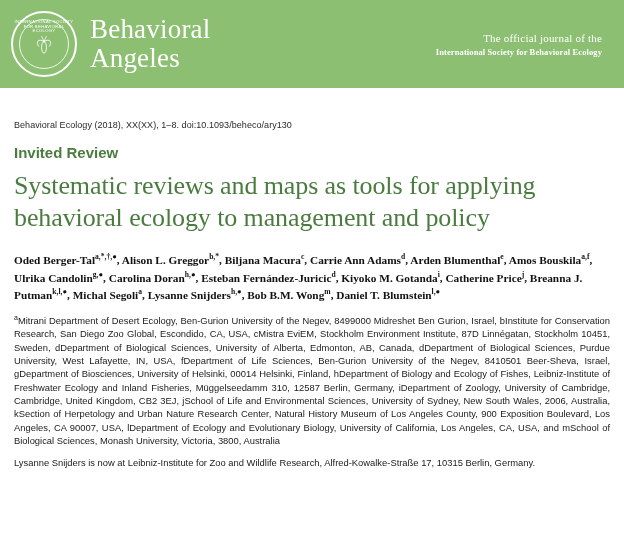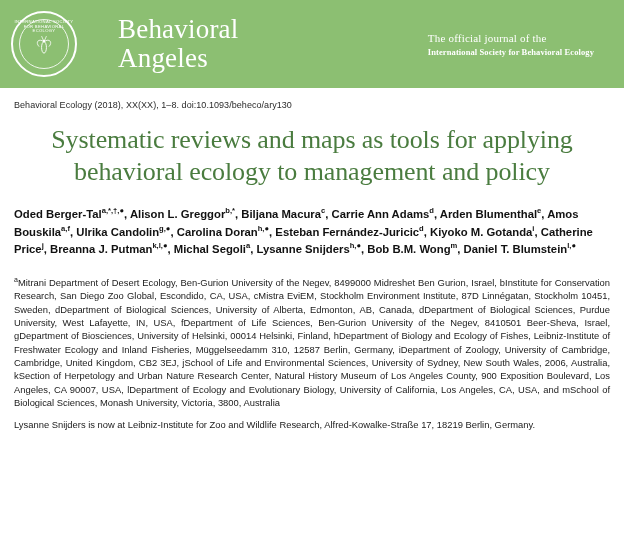--- a/index.html
+++ b/index.html
@@ -14,21 +14,20 @@
     overflow: hidden;
   }
 
   
   .masthead {
     position: relative;
     height: 88px;
     background: #8cbf72;
     display: flex;
     align-items: center;
-    gap: 28px;
   }
   .logo-wrap {
     width: 76px;
     display: flex;
     align-items: center;
     justify-content: center;
     padding-left: 6px;
   }
   .logo {
     width: 62px;
@@ -69,22 +68,22 @@
     color: #ffffff;
     font-family: "Liberation Serif", serif;
     font-size: 27px;
     line-height: 1.08;
     padding-left: 8px;
     flex: 0 0 auto;
     letter-spacing: 0.2px;
   }
   .society-block {
     margin-left: auto;
-    text-align: left;
-    padding-right: 30px;
+    text-align: right;
+    padding-right: 22px;
     color: #ffffff;
   }
   .society-kicker {
     font-family: "Liberation Serif", serif;
     font-size: 11px;
     letter-spacing: 0.2px;
     margin-bottom: 1px;
   }
   .society-acronym {
     font-family: "Liberation Serif", serif;
@@ -103,44 +102,45 @@
 
   
   .content {
     padding: 12px 14px 0 14px;
   }
   .citation-line {
     font-size: 9px;
     color: #2b2b2b;
     margin-bottom: 14px;
     letter-spacing: 0.05px;
+    margin-top: 20px;
   }
   .article-type {
     color: #4a7c3f;
     font-size: 15px;
     font-weight: bold;
     margin-bottom: 9px;
   }
   .article-title {
     color: #4a7c3f;
     font-family: "Liberation Serif", serif;
     font-size: 26px;
     line-height: 1.22;
     font-weight: normal;
     margin: 0 0 18px 0;
     letter-spacing: -0.1px;
-    text-align: center;
   }
 
   .authors {
     font-size: 11.3px;
     font-weight: bold;
     color: #111111;
     line-height: 1.45;
-    margin-bottom: 18px;
+    margin-bottom: 10px;
+    font-family: Liberation Serif, serif;
   }
   .authors sup {
     font-weight: bold;
     font-size: 7.6px;
     vertical-align: super;
   }
 
   .affiliations {
     font-size: 9.4px;
     color: #1a1a1a;
@@ -182,23 +182,24 @@
   </div>
   <div class="society-block">
     <div class="society-kicker">The official journal of the</div>
     <div class="society-full">International Society for Behavioral Ecology</div>
   </div>
 </div>
 
 <div class="content">
   <div class="citation-line">Behavioral Ecology (2018), XX(XX), 1–8. doi:10.1093/beheco/ary130</div>
 
+  <div class="article-type">Invited Review</div>
 
   <h1 class="article-title">Systematic reviews and maps as tools for applying behavioral ecology to management and policy</h1>
 
   <div class="authors"><span>Oded Berger-Tal</span><sup>a,*,†,●</sup>, <span>Alison L. Greggor</span><sup>b,*</sup>, <span>Biljana Macura</span><sup>c</sup>, <span>Carrie Ann Adams</span><sup>d</sup>, <span>Arden Blumenthal</span><sup>e</sup>, <span>Amos Bouskila</span><sup>a,f</sup>, <span>Ulrika Candolin</span><sup>g,●</sup>, <span>Carolina Doran</span><sup>h,●</sup>, <span>Esteban Fernández-Juricic</span><sup>d</sup>, <span>Kiyoko M. Gotanda</span><sup>i</sup>, <span>Catherine Price</span><sup>j</sup>, <span>Breanna J. Putman</span><sup>k,l,●</sup>, <span>Michal Segoli</span><sup>a</sup>, <span>Lysanne Snijders</span><sup>h,●</sup>, <span>Bob B.M. Wong</span><sup>m</sup>, <span>Daniel T. Blumstein</span><sup>l,●</sup></div>
 
   <div class="affiliations">
     <sup>a</sup><span>Mitrani Department of Desert Ecology, Ben-Gurion University of the Negev, 8499000 Midreshet Ben Gurion, Israel, bInstitute for Conservation Research, San Diego Zoo Global, Escondido, CA, USA, cMistra EviEM, Stockholm Environment Institute, 87D Linnégatan, Stockholm 10451, Sweden, dDepartment of Biological Sciences, University of Alberta, Edmonton, AB, Canada, dDepartment of Biological Sciences, Purdue University, West Lafayette, IN, USA, fDepartment of Life Sciences, Ben-Gurion University of the Negev, 8410501 Beer-Sheva, Israel, gDepartment of Biosciences, University of Helsinki, 00014 Helsinki, Finland, hDepartment of Biology and Ecology of Fishes, Leibniz-Institute of Freshwater Ecology and Inland Fisheries, Müggelseedamm 310, 12587 Berlin, Germany, iDepartment of Zoology, University of Cambridge, Cambridge, United Kingdom, CB2 3EJ, jSchool of Life and Environmental Sciences, University of Sydney, New South Wales, 2006, Australia, kSection of Herpetology and Urban Nature Research Center, Natural History Museum of Los Angeles County, 900 Exposition Boulevard, Los Angeles, CA 90007, USA, lDepartment of Ecology and Evolutionary Biology, University of California, Los Angeles, CA, USA, and mSchool of Biological Sciences, Monash University, Victoria, 3800, Australia</span>
   </div>
 
-  <div class="current-address">Lysanne Snijders is now at Leibniz-Institute for Zoo and Wildlife Research, Alfred-Kowalke-Straße 17, 18219 Berlin, Germany.</div>
+  <div class="current-address">Lysanne Snijders is now at Leibniz-Institute for Zoo and Wildlife Research, Alfred-Kowalke-Straße 17, 10315 Berlin, Germany.</div>
 </div>
 
 </body></html>

